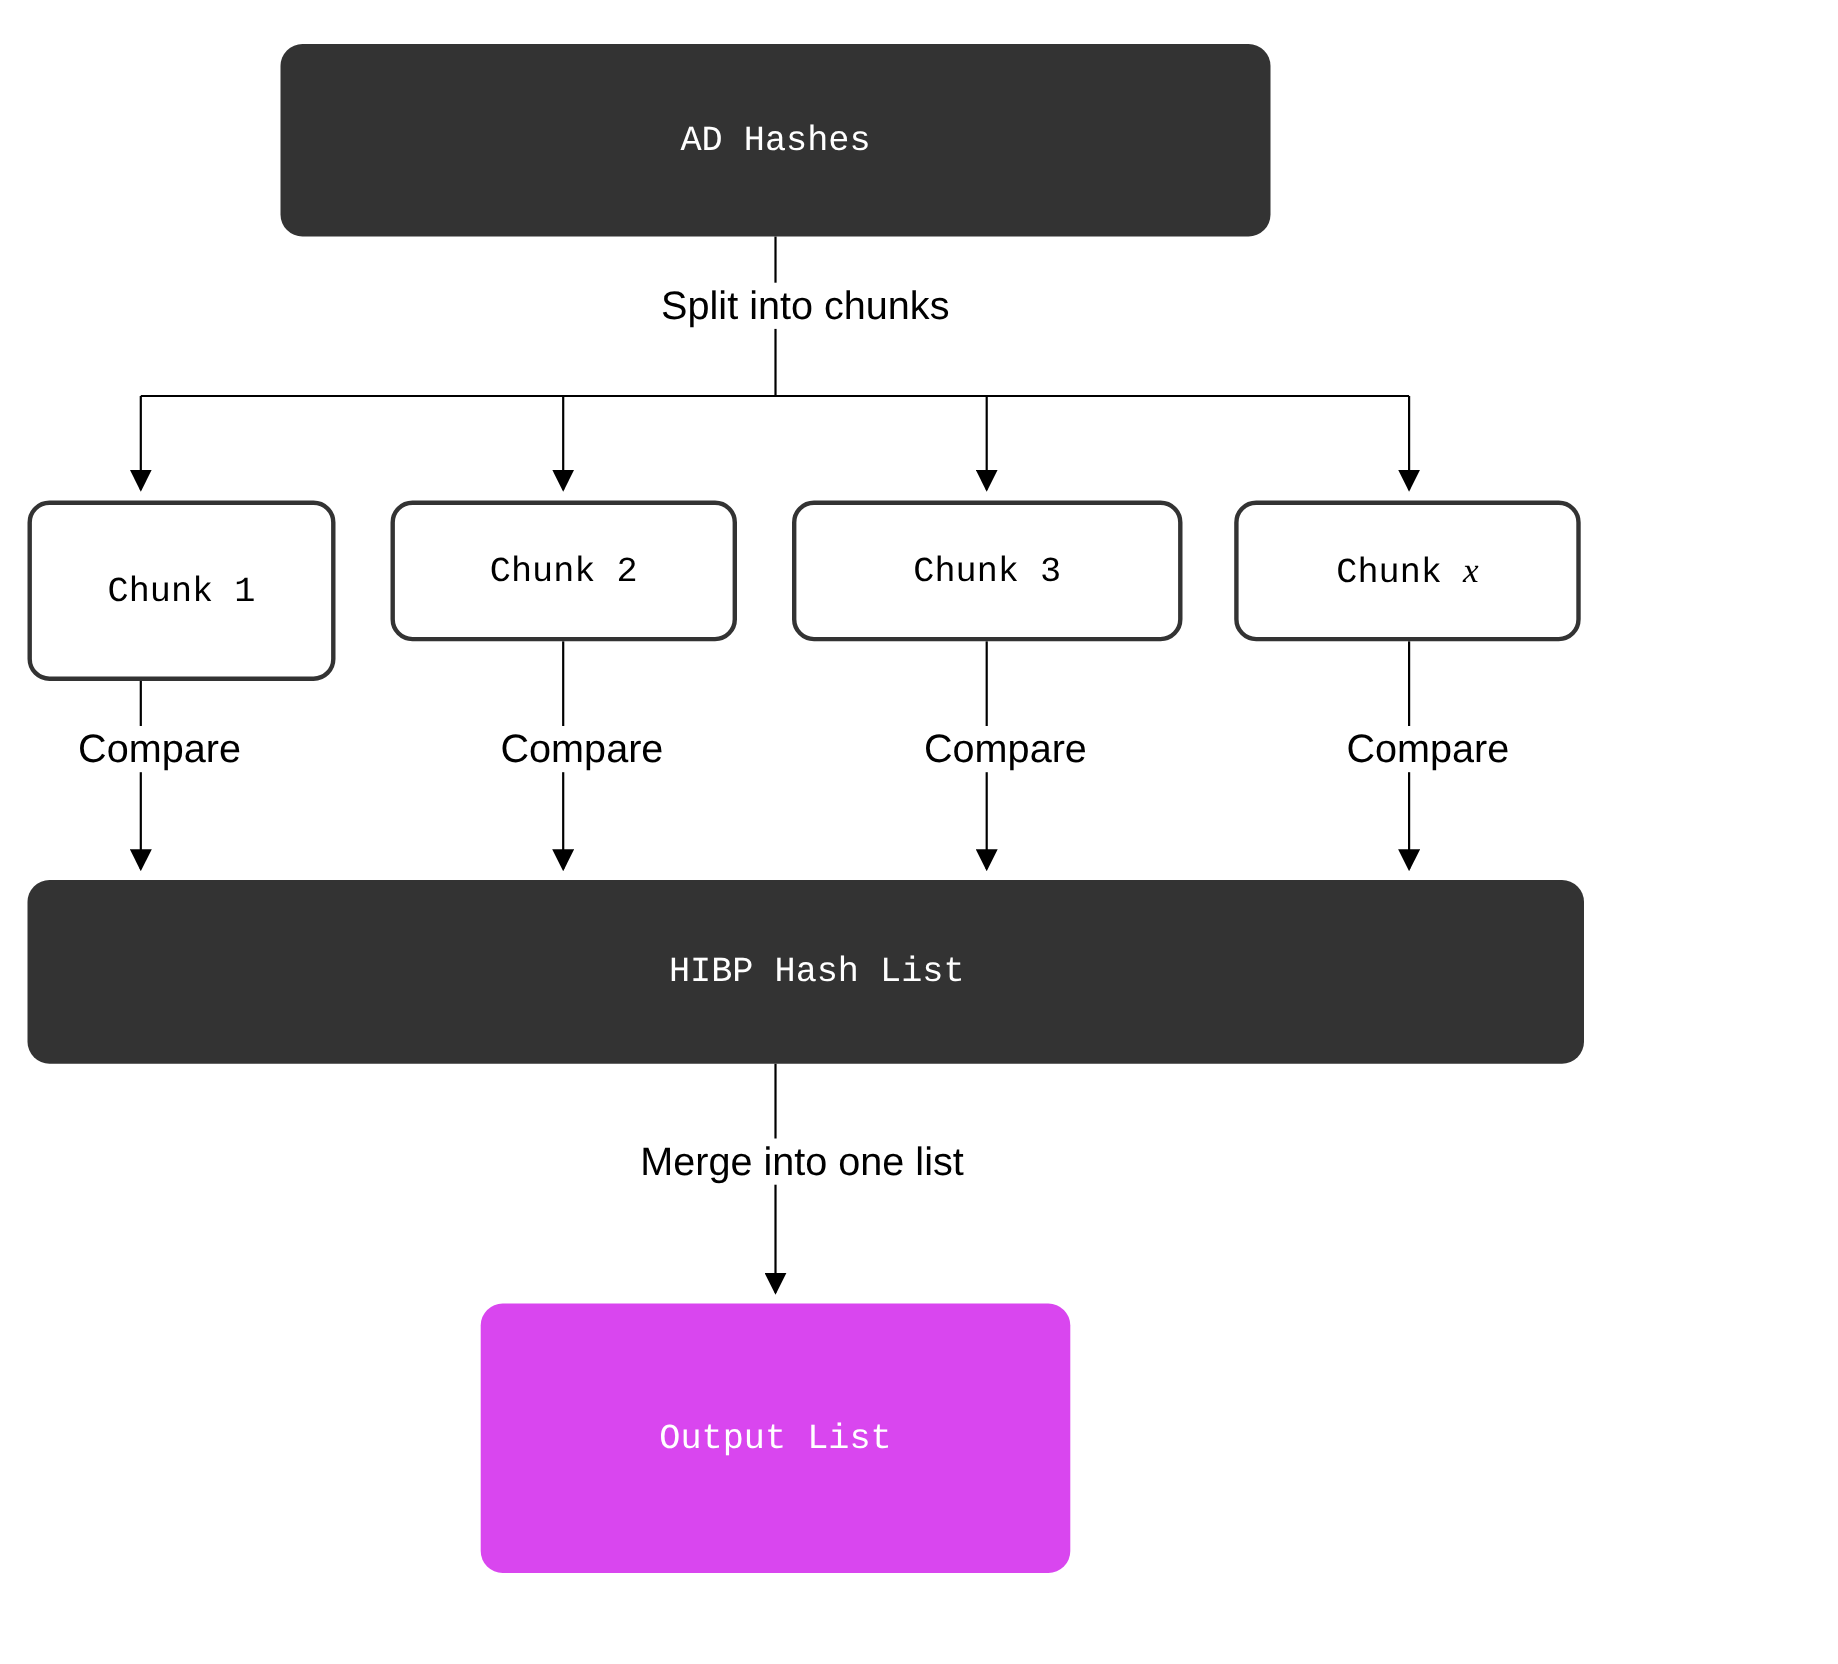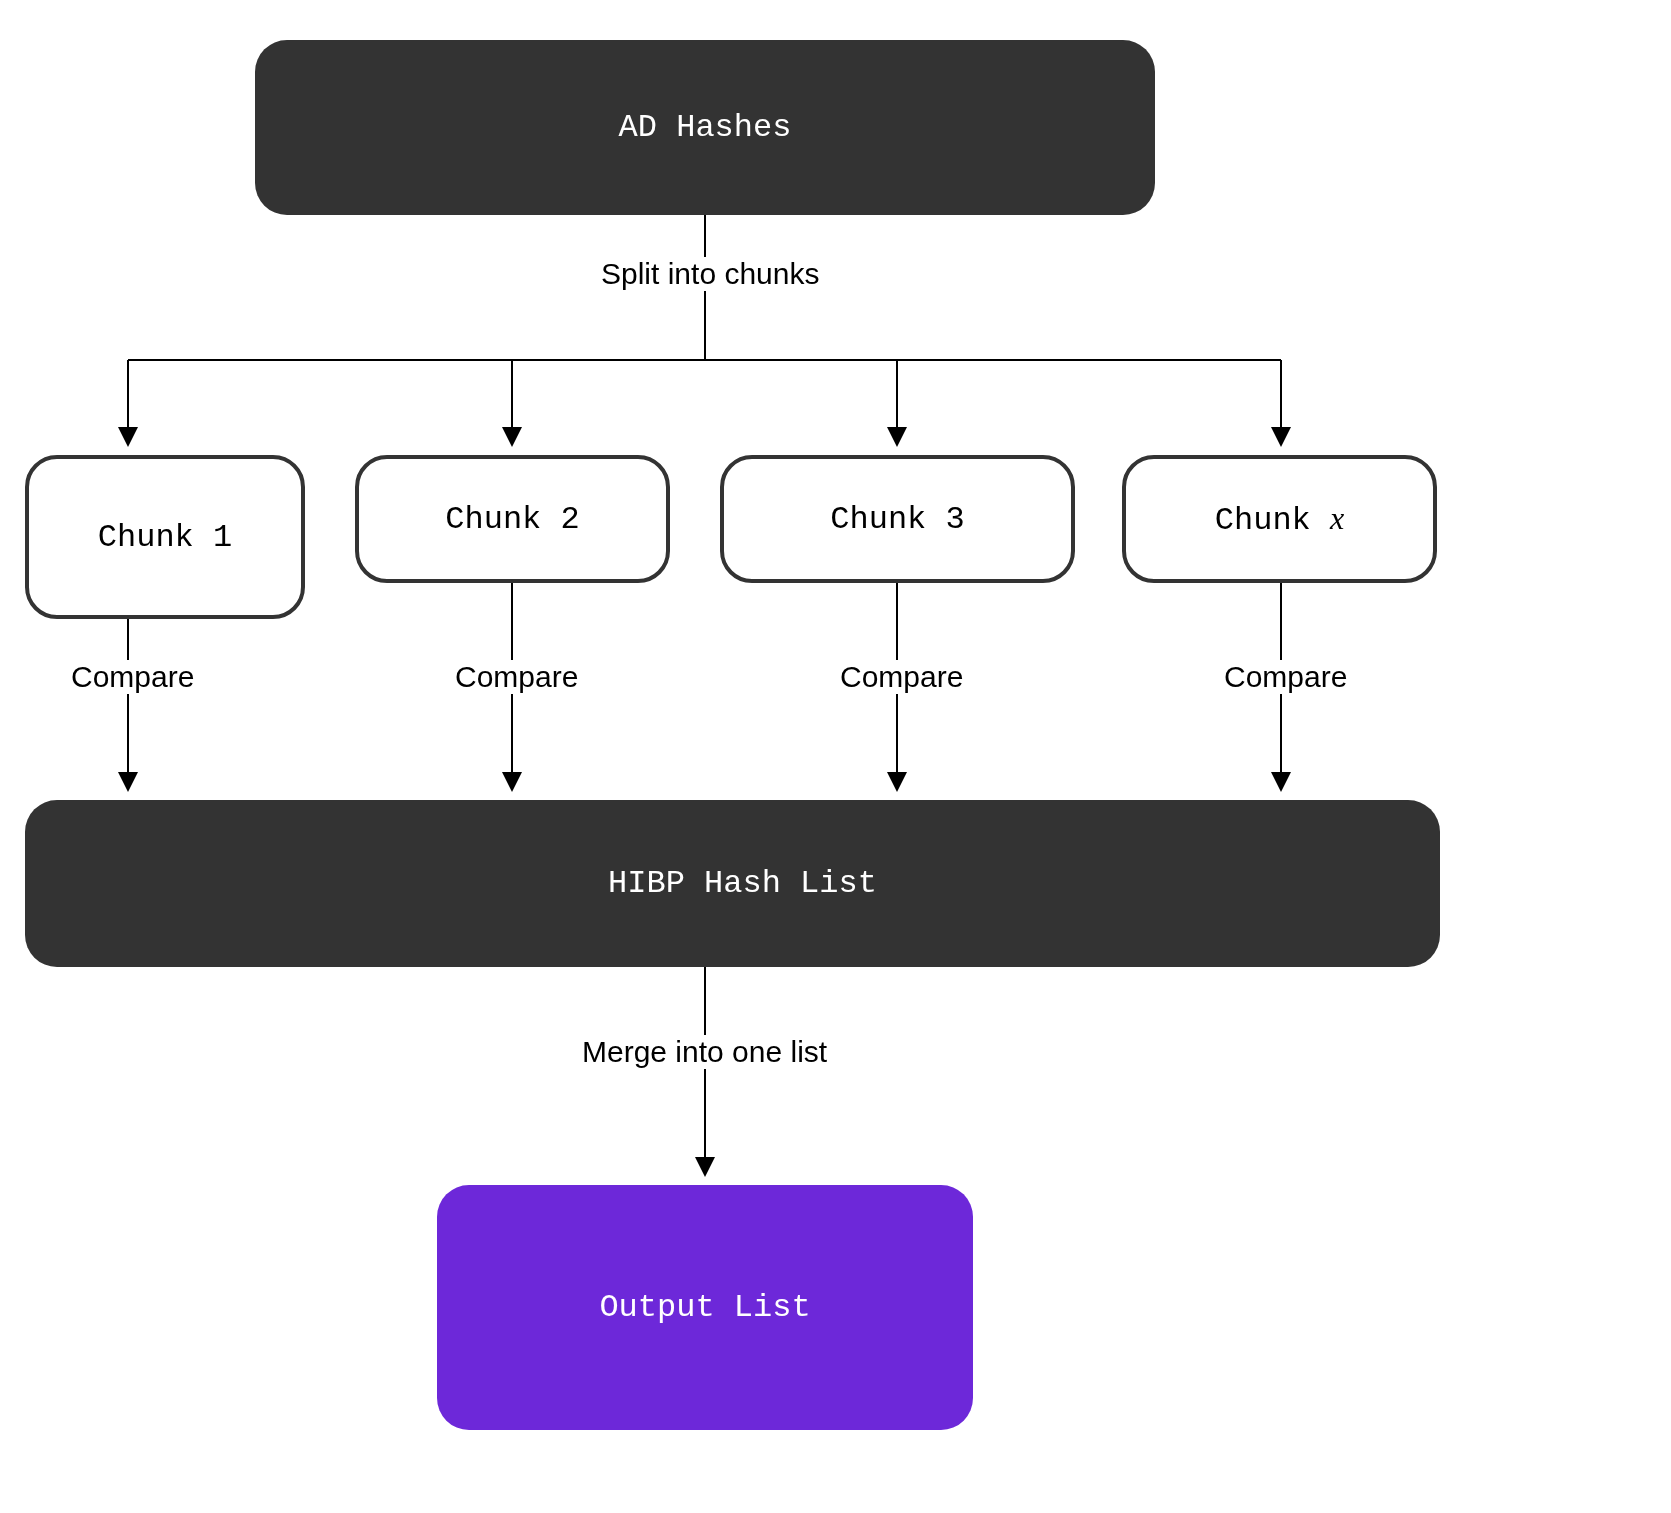--- a/index.html
+++ b/index.html
@@ -12,40 +12,40 @@
       background: white;
       width: 1671px;
       height: 1513px;
       position: relative;
     }
     .box {
       position: absolute;
       display: flex;
       align-items: center;
       justify-content: center;
-      border-radius: 32px;
+      border-radius: 20px;
       font-size: 32px;
     }
     .dark-box {
       background: #333333;
       color: white;
     }
     .white-box {
       background: white;
       color: black;
       border: 4px solid #333333;
     }
     .orange-box {
-      background: #6d28d9;
+      background: #d946ef;
       color: white;
     }
     .label {
       position: absolute;
       font-family: Arial, Helvetica, sans-serif;
-      font-size: 30px;
+      font-size: 36px;
       color: black;
       background: white;
     }
     .italic {
       font-style: italic;
       font-family: Georgia, 'Times New Roman', serif;
     }
     svg.connectors {
       position: absolute;
       top: 0;

